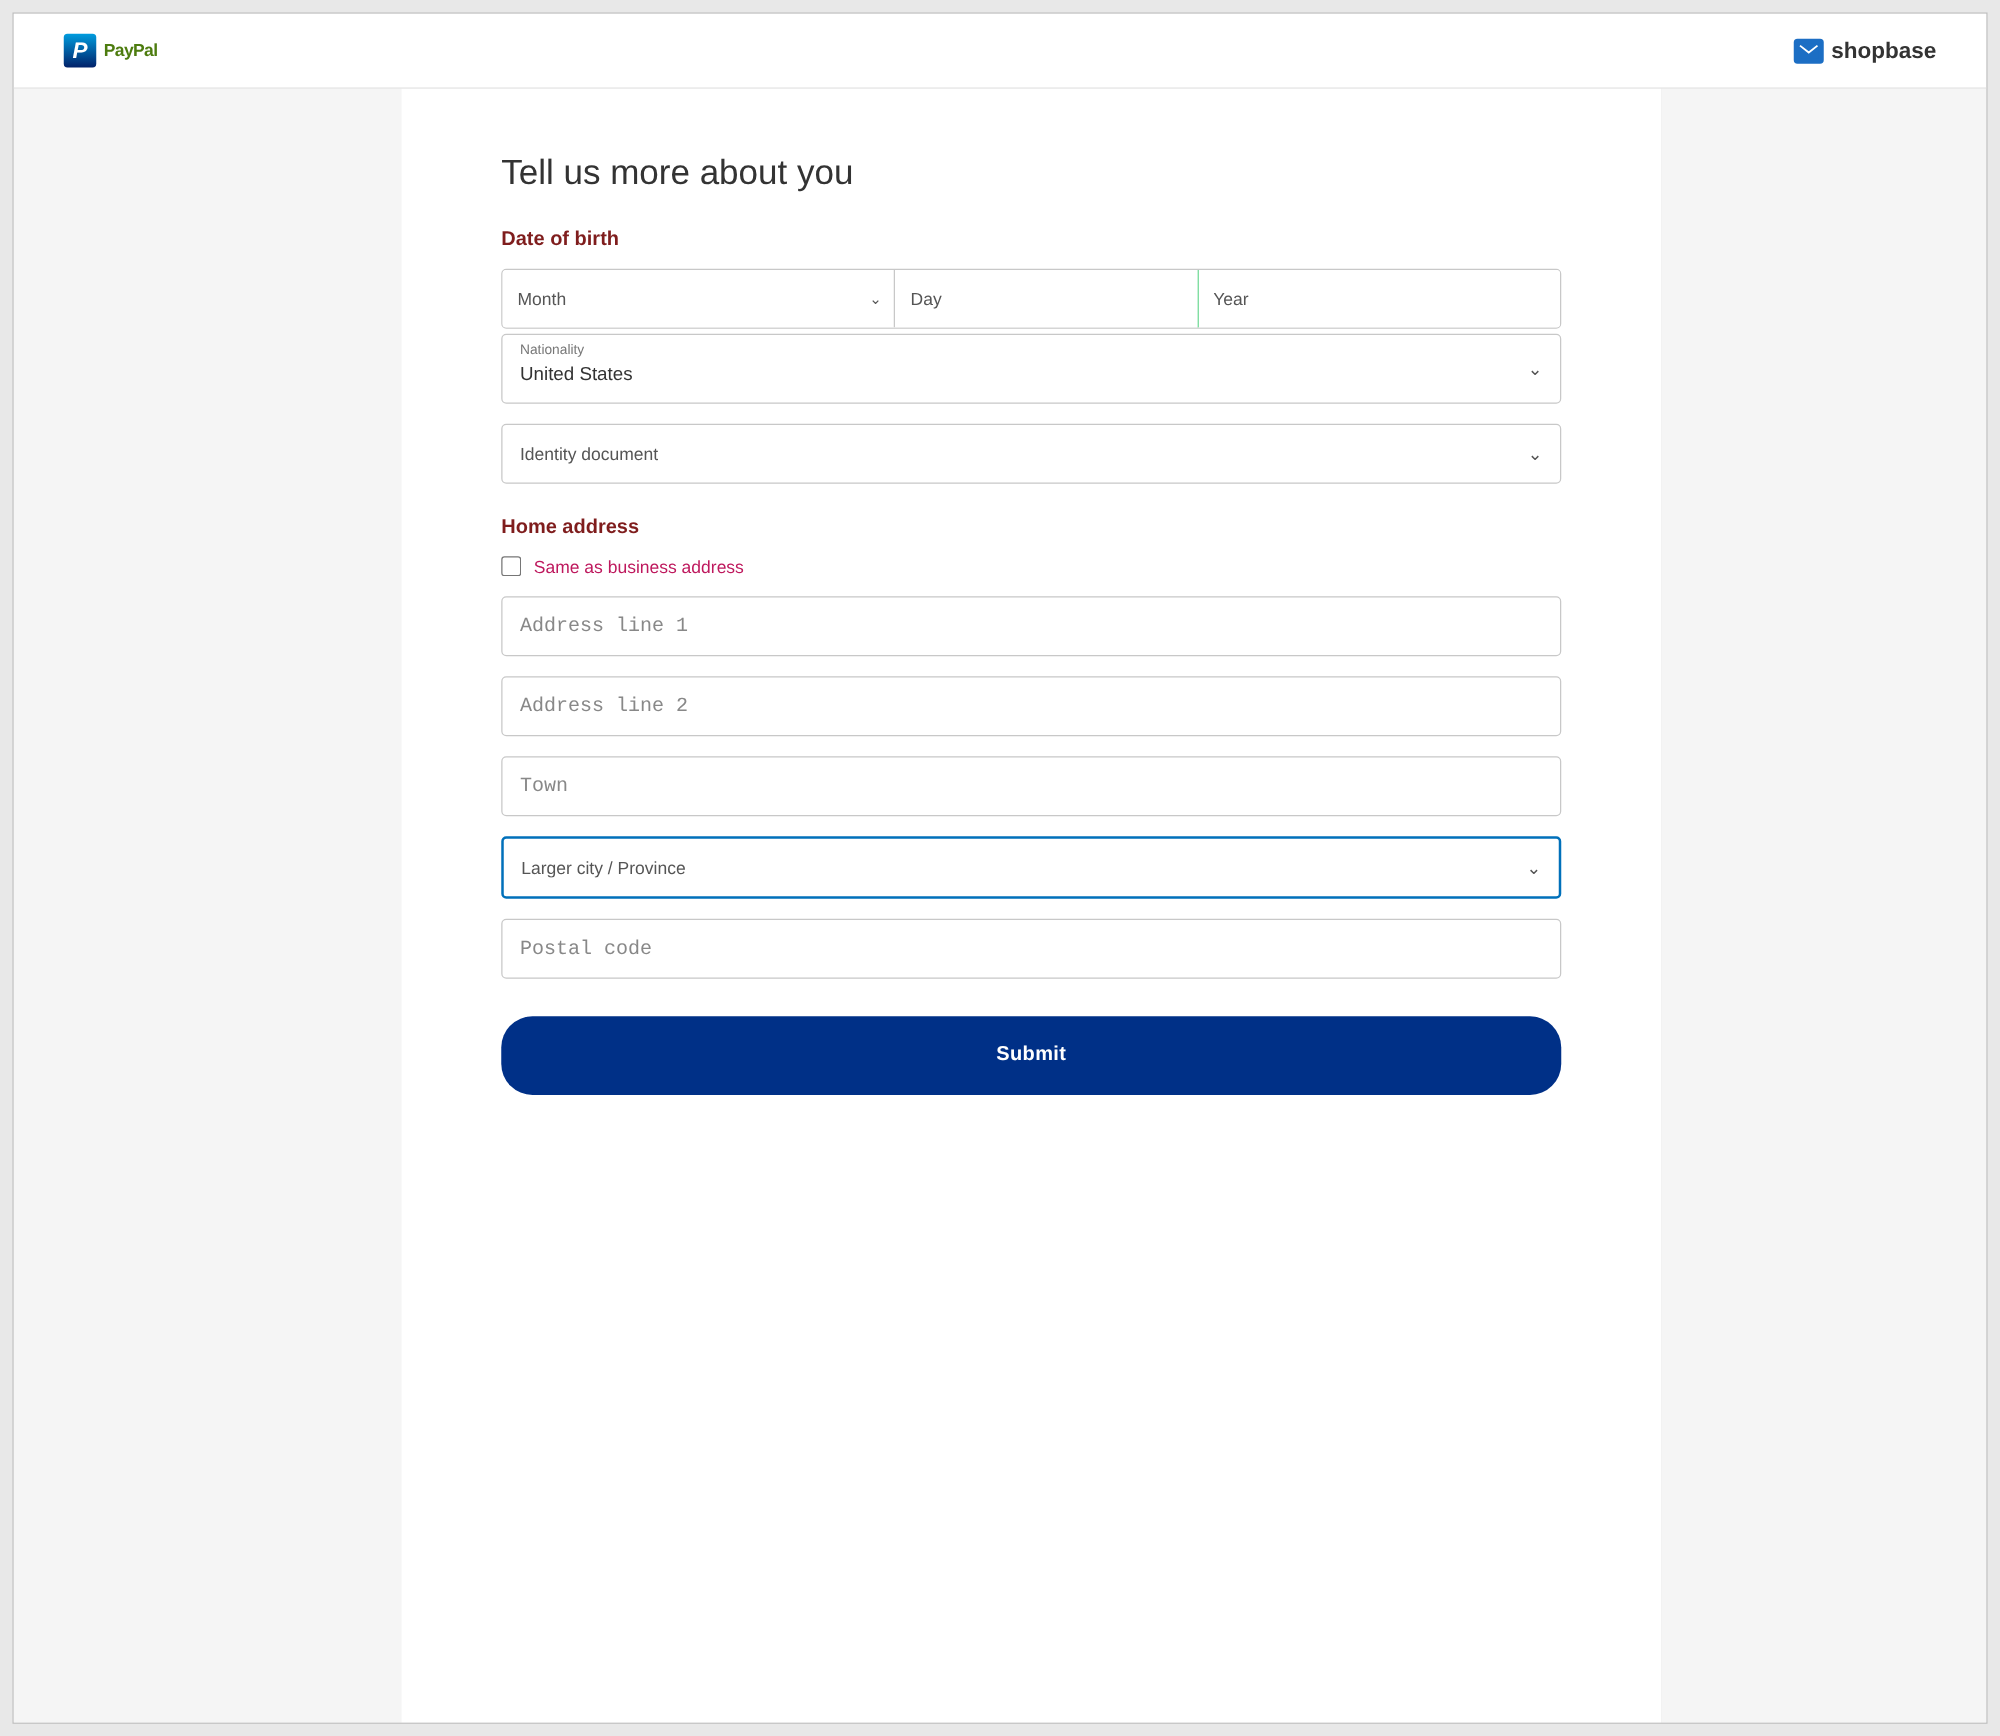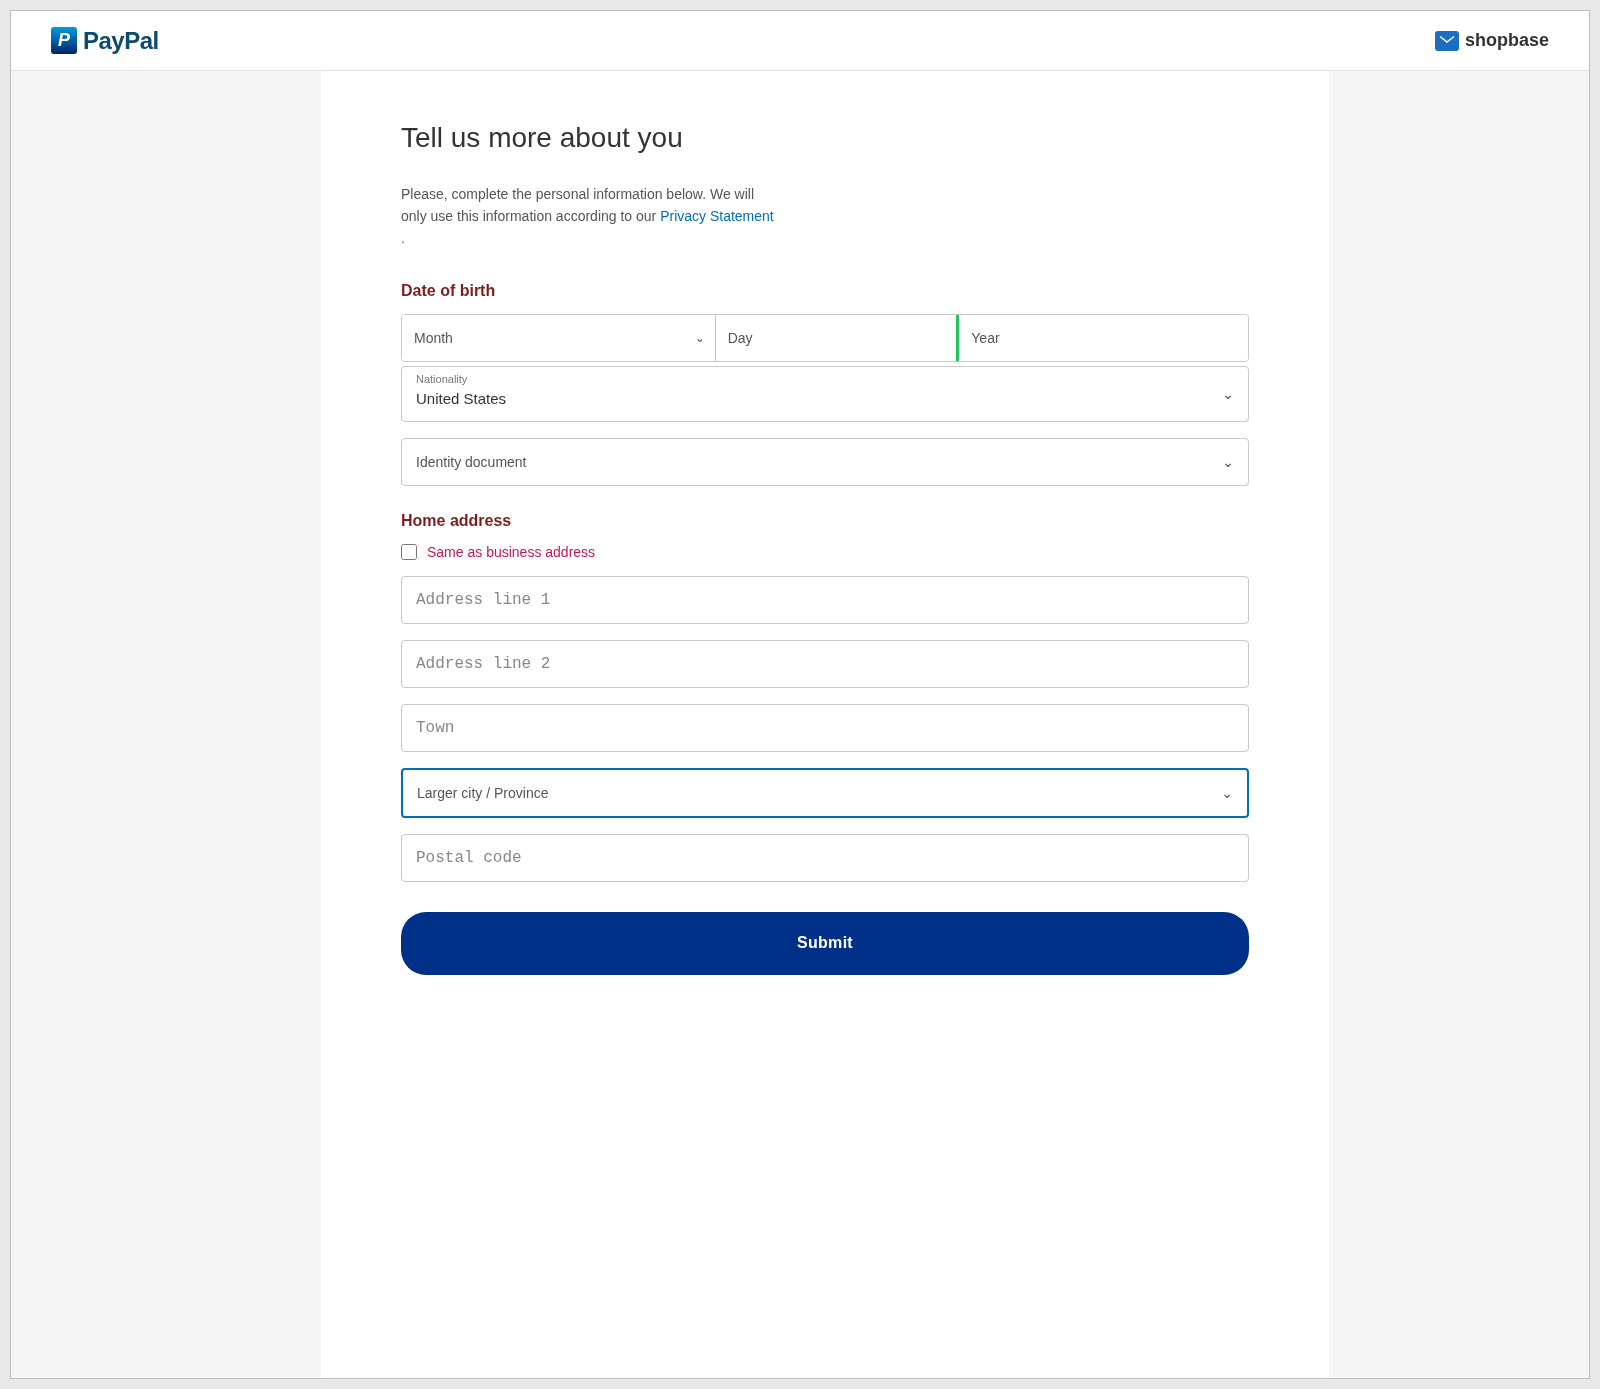--- a/index.html
+++ b/index.html
@@ -36,23 +36,23 @@
       min-height: 60px;
     }
 
     .paypal-logo {
       display: flex;
       align-items: center;
       gap: 6px;
     }
 
     .paypal-logo-text {
-      font-size: 24px;
+      font-size: 14px;
       font-weight: 700;
-      color: #0c4a6e;
+      color: #4d7c0f;
       letter-spacing: -0.5px;
     }
 
     .shopbase-logo {
       display: flex;
       align-items: center;
       gap: 6px;
     }
 
     .shopbase-icon {
@@ -160,21 +160,21 @@
     .dob-chevron {
       position: absolute;
       right: 10px;
       color: #555;
       font-size: 12px;
       pointer-events: none;
     }
 
     .dob-day {
       flex: 1;
-      border-right: 3px solid #22c55e;
+      border-right: 1px solid #22c55e;
       text-decoration: underline;
     }
 
     .dob-day input,
     .dob-year input {
       width: 100%;
       height: 46px;
       border: none;
       padding: 0 12px;
       font-size: 14px;
@@ -364,25 +364,20 @@
     </div>
   </div>
 
   <div class="main-layout">
     <div class="sidebar-left"></div>
 
     <div class="content-area">
 
       <h1 class="page-title">Tell us more about you</h1>
 
-      <p class="description">
-        <span>Please, complete the personal information below. We will only use this information according to our </span>
-        <a href="#" class="privacy-link">Privacy Statement</a>
-        <span>.</span>
-      </p>
 
       <div class="section-label">Date of birth</div>
 
       <div class="dob-row">
         <div class="dob-month">
           <select>
             <option value="">Month</option>
             <option value="01">January</option>
             <option value="02">February</option>
             <option value="03">March</option>

